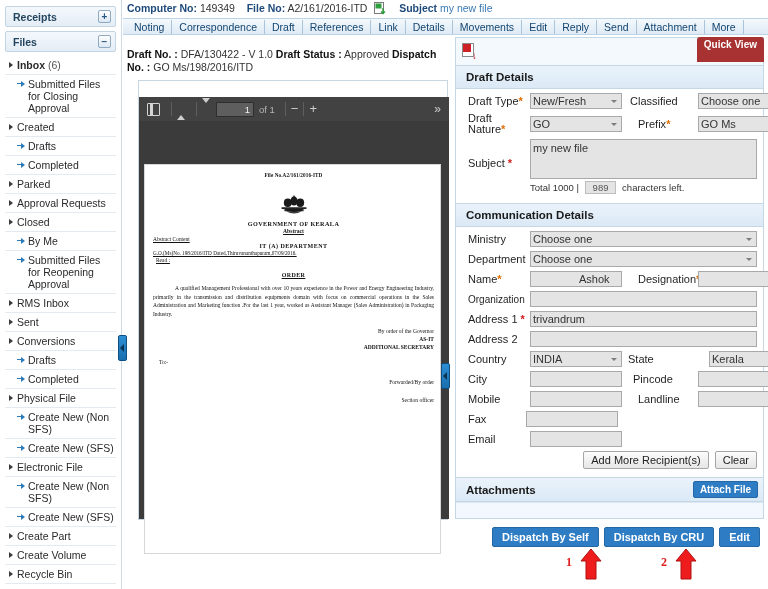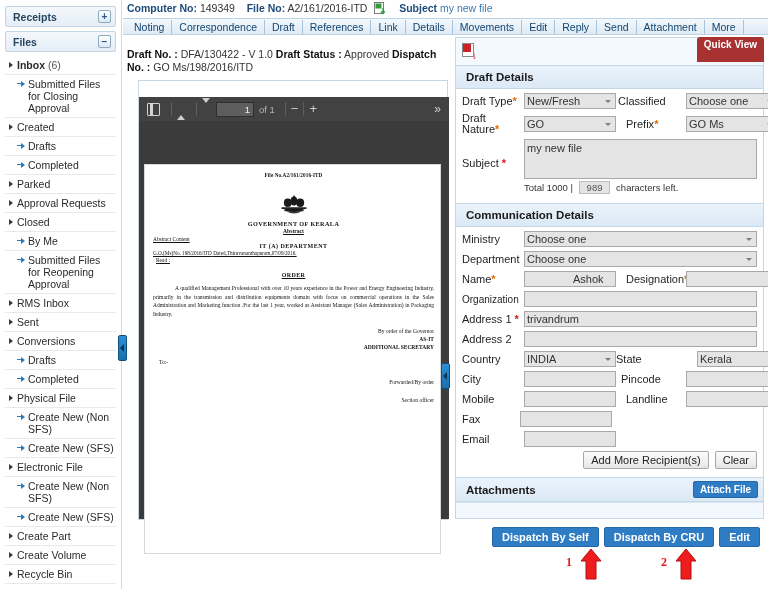--- a/index.html
+++ b/index.html
@@ -237,21 +237,21 @@
   }
   .sec-head {
     background: linear-gradient(#eaf3fb, #dbe9f6);
     border-bottom: 1px solid #c5d6e4;
     font-weight: bold; font-size: 11.5px; color: #1b1b1b;
     padding: 5px 8px 5px 10px;
     display: flex; align-items: center; justify-content: space-between;
   }
   .sec-body { padding: 4px 6px 6px 6px; background: #fff; }
   .frow { display: flex; align-items: center; margin-bottom: 4px; }
-  .flabel { font-size: 11px; color: #1f1f1f; flex: none; }
+  .flabel { font-size: 11px; color: #1f1f1f; flex: none; margin-left: 6px; }
   .req { color: #e06c00; font-weight: bold; }
   .req-red { color: #d11a1a; font-weight: bold; }
   select.fld, input.fld, textarea.fld {
     font-family: "Liberation Sans", sans-serif;
     font-size: 11px;
     background: #e4e4e4;
     border: 1px solid #a9a9a9;
     color: #333;
     height: 16px;
     padding: 0 2px;

